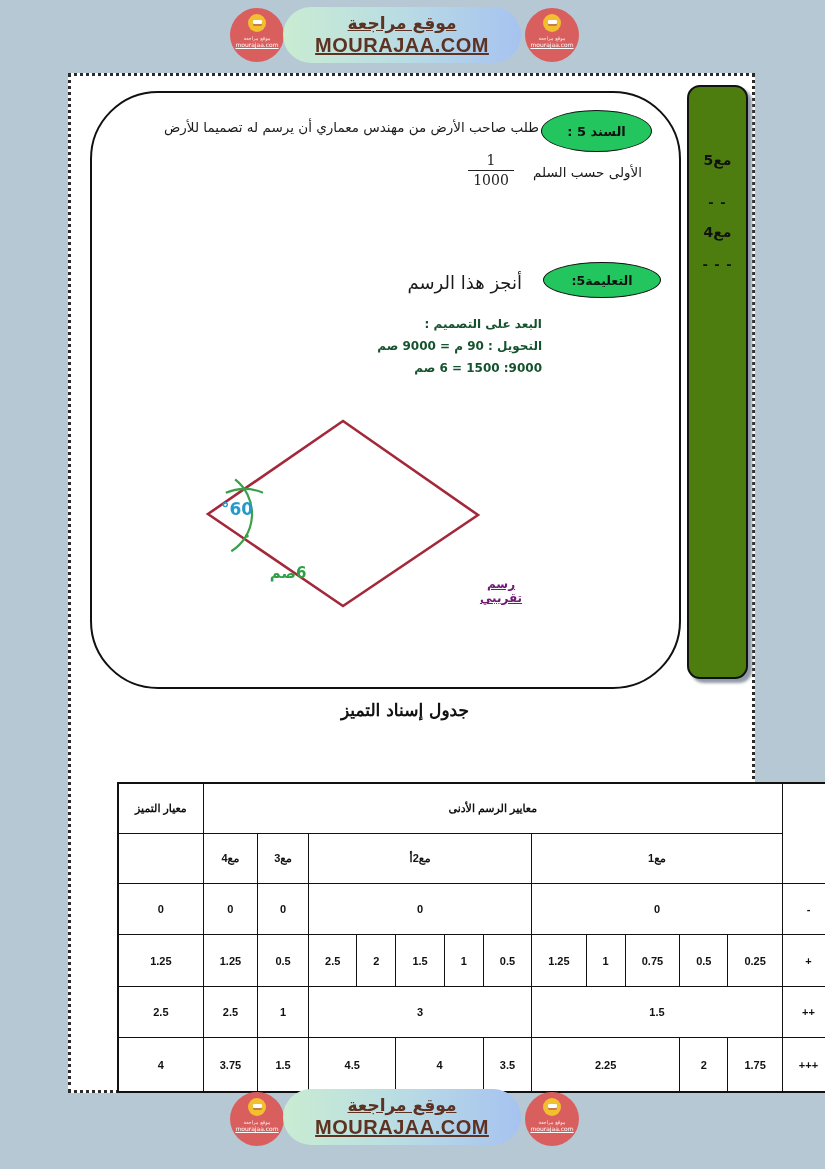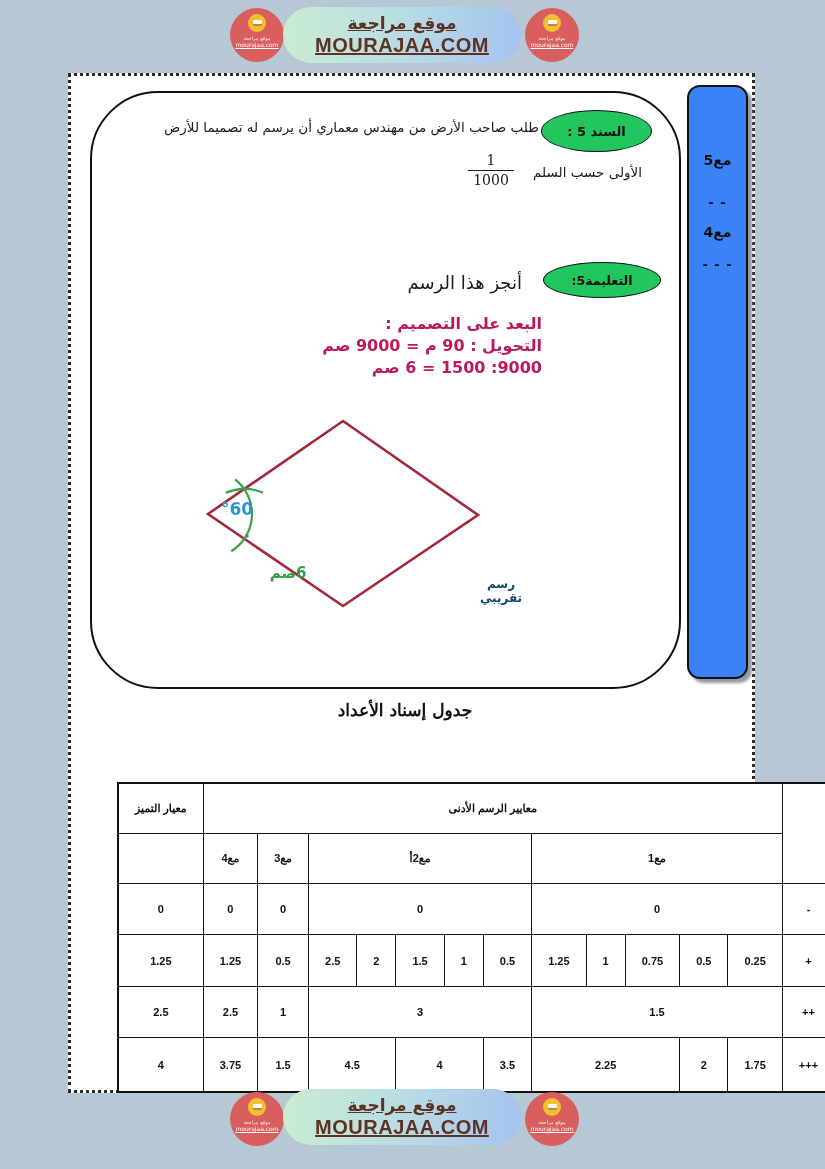--- a/index.html
+++ b/index.html
@@ -28,27 +28,27 @@
   .mainbox{left:90px;top:91px;width:591px;height:598px;border:2.5px solid #111;border-radius:68px;background:#fff;}
   .ellipse{border:1.6px solid #111;border-radius:50%;background:#22c55e;display:flex;align-items:center;justify-content:center;font-weight:bold;color:#111;}
   .el-sanad{left:541px;top:110px;width:111px;height:42px;font-size:13px;}
   .el-taalima{left:543px;top:262px;width:118px;height:36px;font-size:12.5px;}
   .support1{left:115px;top:119px;width:424px;text-align:right;font-size:13.5px;color:#1a1a1a;}
   .support2{left:505px;top:164px;width:137px;text-align:right;font-size:13.5px;color:#1a1a1a;}
   .fracbox{left:468px;top:152px;width:46px;text-align:center;font-family:"DejaVu Serif",serif;font-size:14px;color:#222;}
   .fracbox .num{display:block;line-height:1.25;}
   .fracbox .den{display:block;border-top:1.4px solid #222;line-height:1.35;}
   .instruction{left:398px;top:272px;width:124px;text-align:right;font-size:18px;color:#1a1a1a;}
-  .solution{left:318px;top:313px;width:224px;text-align:right;font-weight:bold;font-size:16px;color:#be185d;line-height:22px;}
+  .solution{left:318px;top:313px;width:224px;text-align:right;font-weight:bold;font-size:12px;color:#14532d;line-height:22px;}
   .angle-label{left:221px;top:499px;width:44px;font-weight:bold;font-size:17px;color:#2598cc;}
   .side-label{left:240px;top:564px;width:48px;font-weight:bold;font-size:15px;color:#2f9e45;text-align:center;margin-left:24px;}
-  .note-label{left:466px;top:577px;width:70px;font-weight:bold;font-size:12px;color:#0c4a6e;text-align:center;}
-
-  
-  .sidebar{left:687px;top:85px;width:61px;height:594px;background:#3b82f6;border:2.2px solid #111;border-radius:13px;
+  .note-label{left:466px;top:577px;width:70px;font-weight:bold;font-size:12px;color:#701a75;text-align:center;text-decoration:underline;}
+
+  
+  .sidebar{left:687px;top:85px;width:61px;height:594px;background:#4d7c0f;border:2.2px solid #111;border-radius:13px;
            box-shadow:4px 4px 3px rgba(125,138,152,.85);}
   .sb-item{position:absolute;left:0;width:100%;text-align:center;font-weight:bold;color:#111;}
   .sb-lab{font-size:14px;}
   .sb-dash{font-size:13px;letter-spacing:1px;}
 
   
   .tbl-title{left:325px;top:700px;width:160px;text-align:center;font-family:"DejaVu Serif",serif;font-weight:bold;font-size:17px;color:#111;}
   table.grading{left:117px;top:782px;border-collapse:collapse;table-layout:fixed;background:#fff;
                 font-family:"Liberation Sans",sans-serif;font-weight:bold;font-size:11px;color:#111;
                 text-align:center;border:2px solid #111;}
@@ -117,21 +117,21 @@
   <div class="abs side-label" dir="rtl">6صم</div>
   <div class="abs note-label" dir="rtl">رسم تقريبي</div>
 
   <div class="abs sidebar">
     <div class="sb-item sb-lab" style="top:65px;" dir="rtl">مع5</div>
     <div class="sb-item sb-dash" style="top:108px;">- -</div>
     <div class="sb-item sb-lab" style="top:137px;" dir="rtl">مع4</div>
     <div class="sb-item sb-dash" style="top:170px;">- - -</div>
   </div>
 
-  <div class="abs tbl-title" dir="rtl">جدول إسناد الأعداد</div>
+  <div class="abs tbl-title" dir="rtl">جدول إسناد التميز</div>
 
   <table class="abs grading">
     <colgroup>
       <col style="width:116px">
         <col style="width:38px">
         <col style="width:42px">
       <col style="width:28px">
         <col style="width:28px">
         <col style="width:28px">
         <col style="width:28px">

